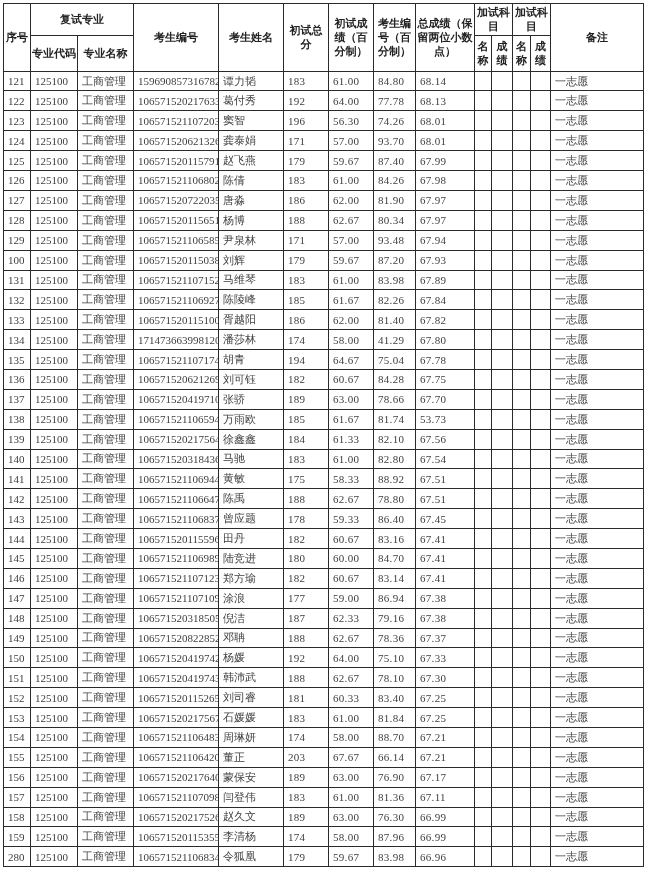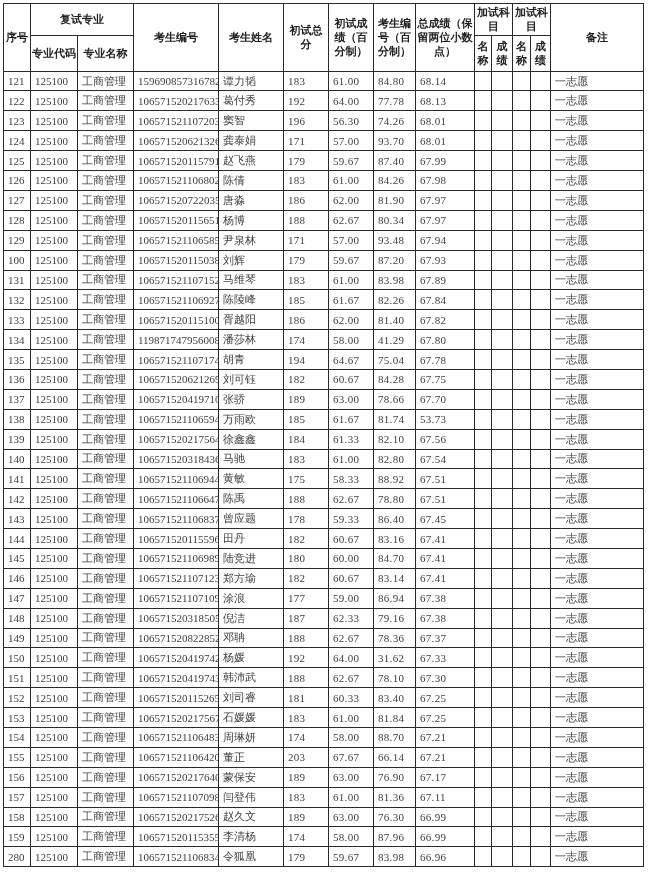--- a/index.html
+++ b/index.html
@@ -295,21 +295,21 @@
           <td class="c9"></td>
           <td class="c10"></td>
           <td class="c11"></td>
           <td class="c12"></td>
           <td class="c13">一志愿</td>
         </tr>
         <tr>
           <td class="c0">134</td>
           <td class="c1">125100</td>
           <td class="c2">工商管理</td>
-          <td class="c3">119871747956008</td>
+          <td class="c3">171473663998120</td>
           <td class="c4">潘莎林</td>
           <td class="c5">174</td>
           <td class="c6">58.00</td>
           <td class="c7">41.29</td>
           <td class="c8">67.80</td>
           <td class="c9"></td>
           <td class="c10"></td>
           <td class="c11"></td>
           <td class="c12"></td>
           <td class="c13">一志愿</td>
@@ -555,21 +555,21 @@
           <td class="c13">一志愿</td>
         </tr>
         <tr>
           <td class="c0">150</td>
           <td class="c1">125100</td>
           <td class="c2">工商管理</td>
           <td class="c3">106571520419742</td>
           <td class="c4">杨媛</td>
           <td class="c5">192</td>
           <td class="c6">64.00</td>
-          <td class="c7">31.62</td>
+          <td class="c7">75.10</td>
           <td class="c8">67.33</td>
           <td class="c9"></td>
           <td class="c10"></td>
           <td class="c11"></td>
           <td class="c12"></td>
           <td class="c13">一志愿</td>
         </tr>
         <tr>
           <td class="c0">151</td>
           <td class="c1">125100</td>

